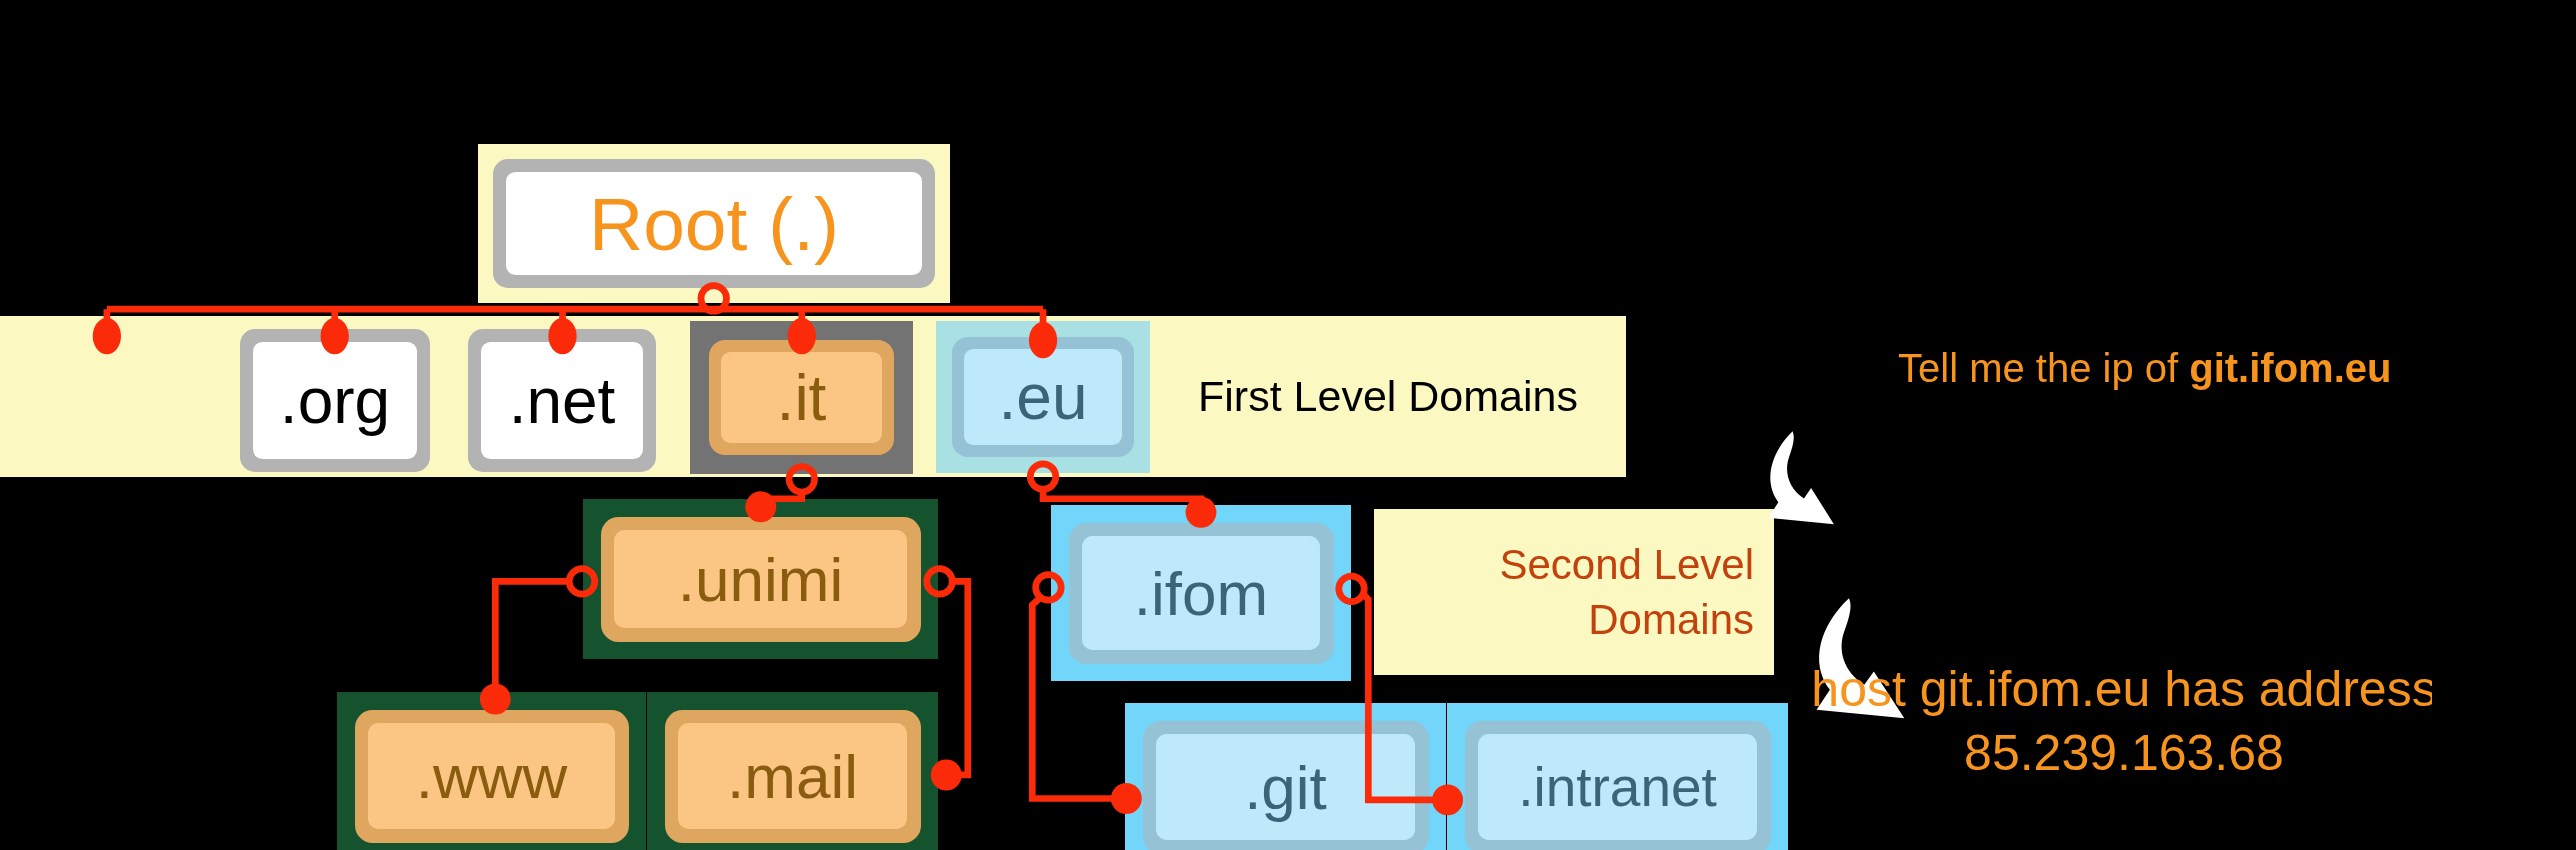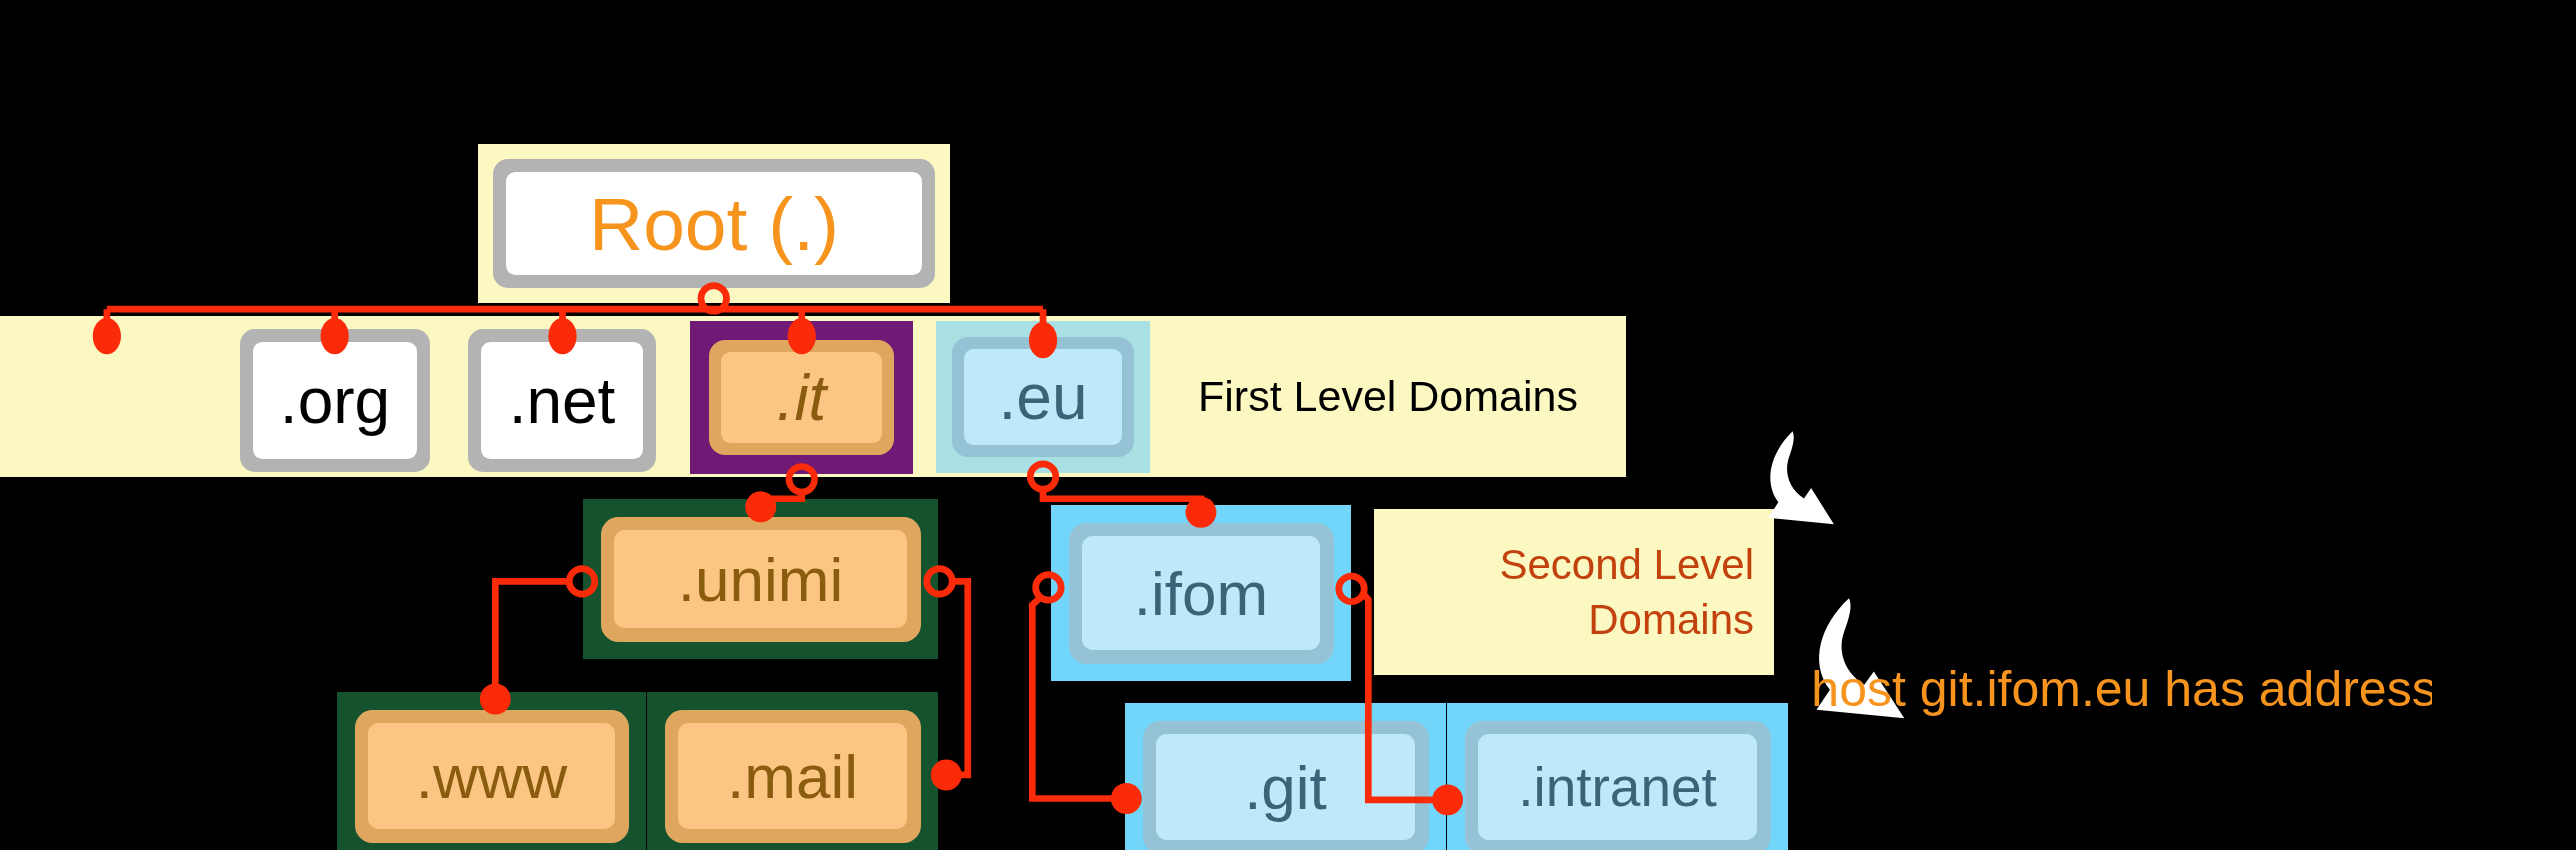--- a/index.html
+++ b/index.html
@@ -10,21 +10,21 @@
   
   .node{position:absolute;display:flex;box-sizing:border-box;}
   .node .mid{flex:1;display:flex;box-sizing:border-box;}
   .node .fill{flex:1;display:flex;align-items:center;justify-content:center;box-sizing:border-box;}
   .node span{white-space:nowrap;}
 
   .n-gray{background:#B3B3B3;border-radius:15px;padding:13.4px;}
   .n-gray .fill{background:#FFFFFF;border-radius:9.4px;}
   .n-gray span{color:#000;font-size:64px;}
 
-  .n-org1{background:#701a75;padding:19px;font-style:italic;}
+  .n-org1{background:#737373;padding:19px;}
   .n-org1 .mid{background:#DFA65F;border-radius:16px;padding:12px;}
   .n-org1 .fill{background:#FBC684;border-radius:9.4px;}
   .n-org1 span{color:#8A5C10;font-size:64px;}
 
   .n-blue1{background:#A9E0E4;padding:16px;}
   .n-blue1 .mid{background:#95C2D4;border-radius:16px;padding:12px;}
   .n-blue1 .fill{background:#BEE9FB;border-radius:9.4px;}
   .n-blue1 span{color:#3A6478;font-size:64px;}
 
   .n-org2{background:#14532d;padding:17.5px;}
@@ -188,19 +188,21 @@
     </g>
 
     <g fill="#FFFFFF">
       <path transform="translate(3662,486) scale(1.14,1.28)" d="M78,8 C108,40 120,85 98,118 L112,142 L20,152 L52,96 L62,112 C84,96 90,70 83,48 C78,32 74,18 78,8 Z"></path>
       <path transform="translate(2750,634) scale(-1.06,0.96)" d="M78,8 C108,40 120,85 98,118 L112,142 L20,152 L52,96 L62,112 C84,96 90,70 83,48 C78,32 74,18 78,8 Z"></path>
       <path transform="translate(3660,752) scale(1.02,0.96)" d="M78,8 C108,40 120,85 98,118 L112,142 L20,152 L52,96 L62,112 C84,96 90,70 83,48 C78,32 74,18 78,8 Z"></path>
       <path transform="translate(2862,880) scale(-1.42,1.24)" d="M78,8 C108,40 120,85 98,118 L112,142 L20,152 L52,96 L62,112 C84,96 90,70 83,48 C78,32 74,18 78,8 Z"></path>
     </g>
   </svg>
 
+  <div class="query-text"><span>Tell me the ip of </span><b>git.ifom.eu</b></div>
 
   <div class="answer-text">
     <div>host git.ifom.eu has address</div>
+    <div>85.239.163.68</div>
   </div>
 
 </div>
 
 
 </body></html>

